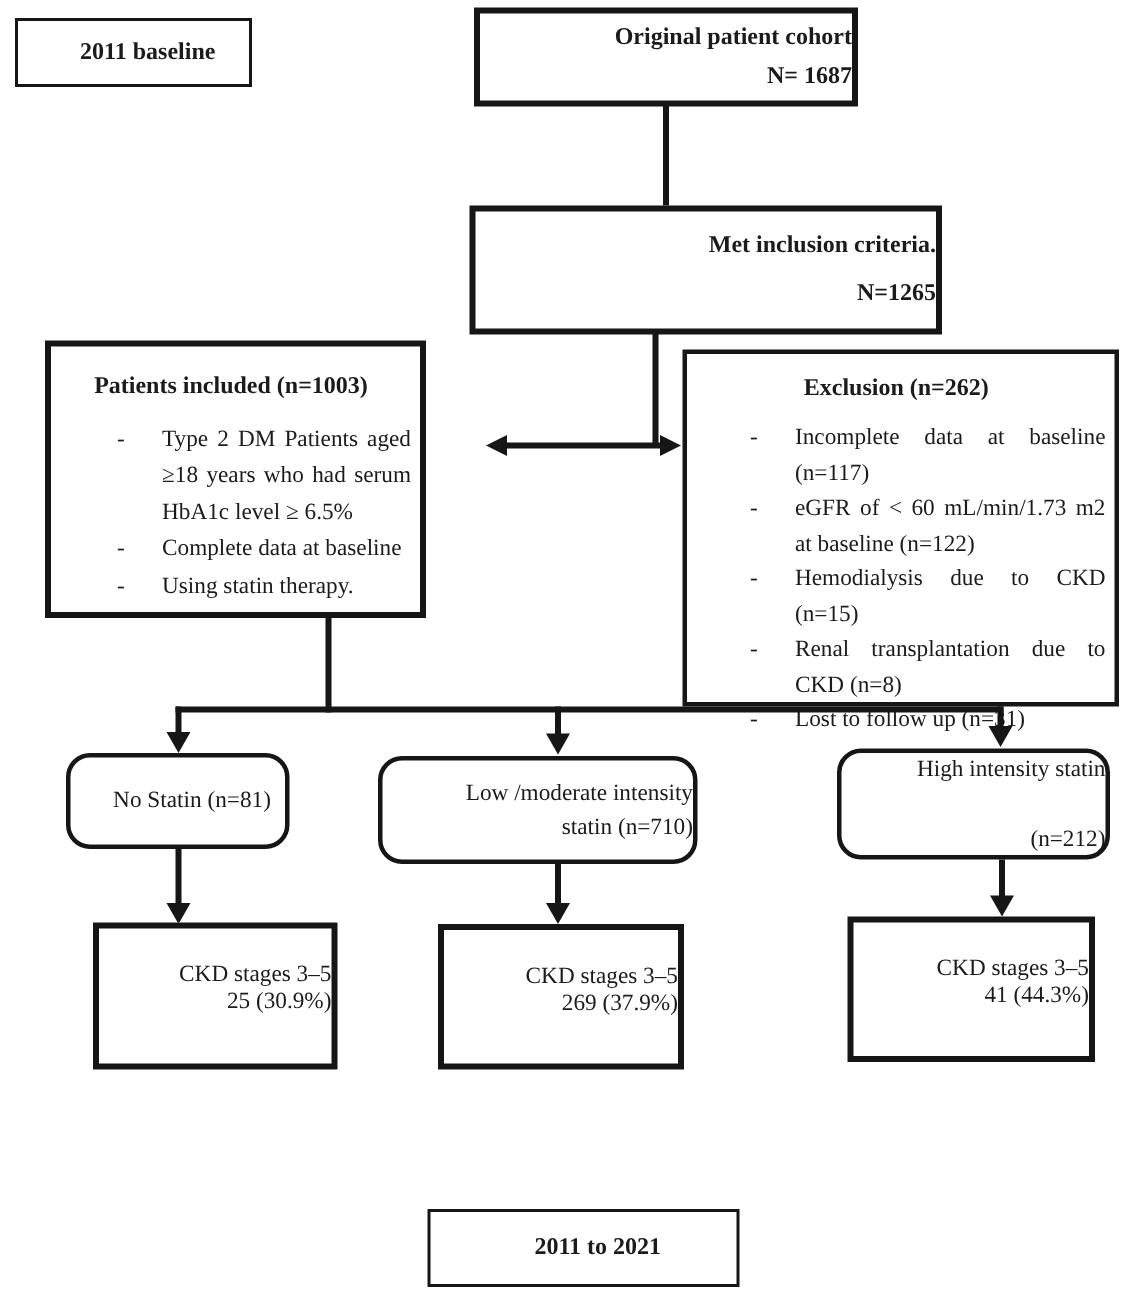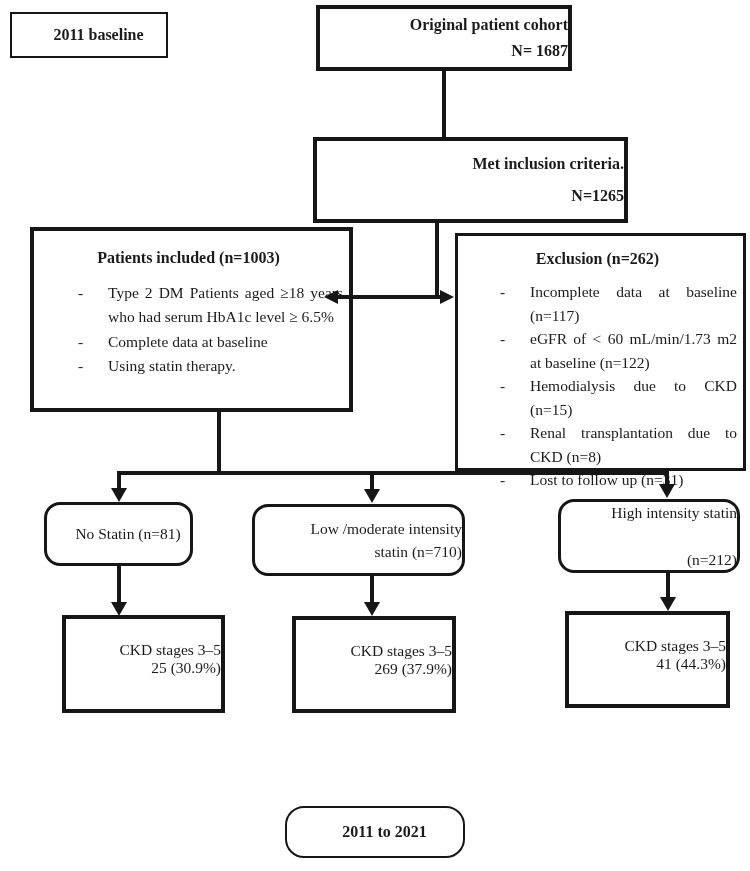--- a/index.html
+++ b/index.html
@@ -63,21 +63,21 @@
 
   <div class="vline" style="left:442px; top:70px; width:4px; height:68px;"></div>
 
   <div class="box b4 stack bold fs16" style="left:313px; top:137px; width:315px; height:86px; justify-content:space-evenly;">
     <span>Met inclusion criteria.</span>
     <span>N=1265</span>
   </div>
 
   <div class="vline" style="left:435px; top:222px; width:4px; height:76px;"></div>
 
-  <div class="box b4" style="left:30px; top:227px; width:323px; height:185px; padding:18px 6px 0 0;">
+  <div class="box b4" style="left:30px; top:227px; width:254px; height:185px; padding:18px 6px 0 0;">
     <div class="crit-title">Patients included (n=1003)</div>
     <ul class="bullet-list fs15" style="margin:14px 0 0 44px; line-height:1.58;">
       <li class="bullet">
         <span class="marker">-</span>
         <span class="btext">Type 2 DM Patients aged ≥18 years who had serum HbA1c level ≥ 6.5%</span>
       </li>
       <li class="bullet">
         <span class="marker">-</span>
         <span class="btext">Complete data at baseline</span>
       </li>
@@ -172,17 +172,17 @@
   <div class="box b4 stack fs15 outcome-box" style="left:292px; top:616px; width:164px; height:97px;">
     <span class="line1">CKD stages 3–5</span>
     <span class="line2">269 (37.9%)</span>
   </div>
 
   <div class="box b4 stack fs15 outcome-box" style="left:565px; top:611px; width:165px; height:97px;">
     <span class="line1">CKD stages 3–5</span>
     <span class="line2">41 (44.3%)</span>
   </div>
 
-  <div class="box b2 center-flex bold fs16" style="left:285px; top:806px; width:180px; height:52px;border-radius:19px;">
+  <div class="box b2 center-flex bold fs16" style="left:285px; top:806px; width:208px; height:52px;">
     <span>2011 to 2021</span>
   </div>
 
 </div>
 
 </body></html>

